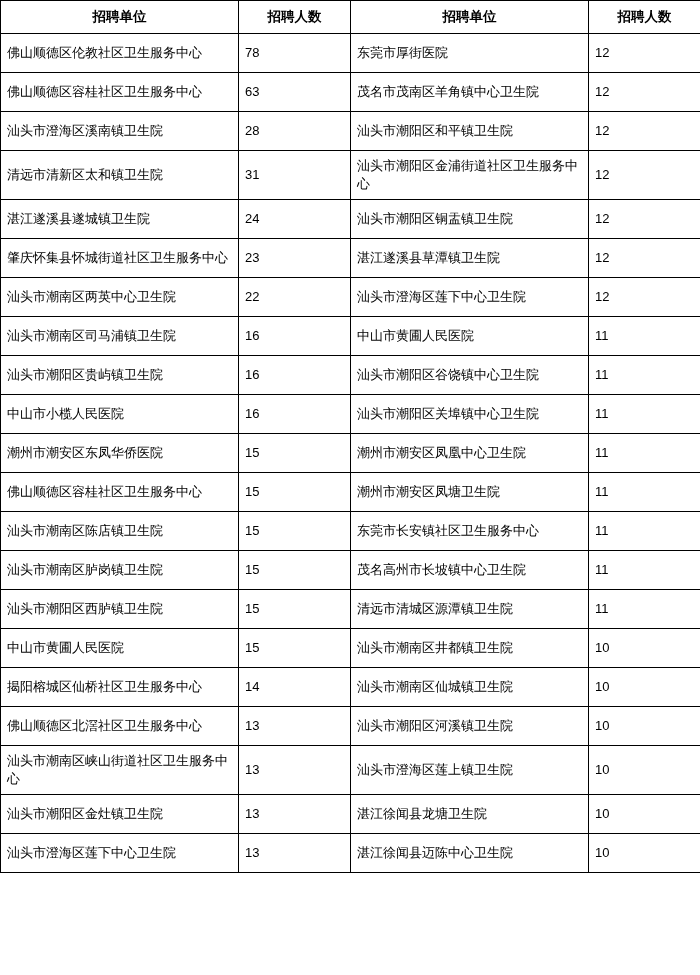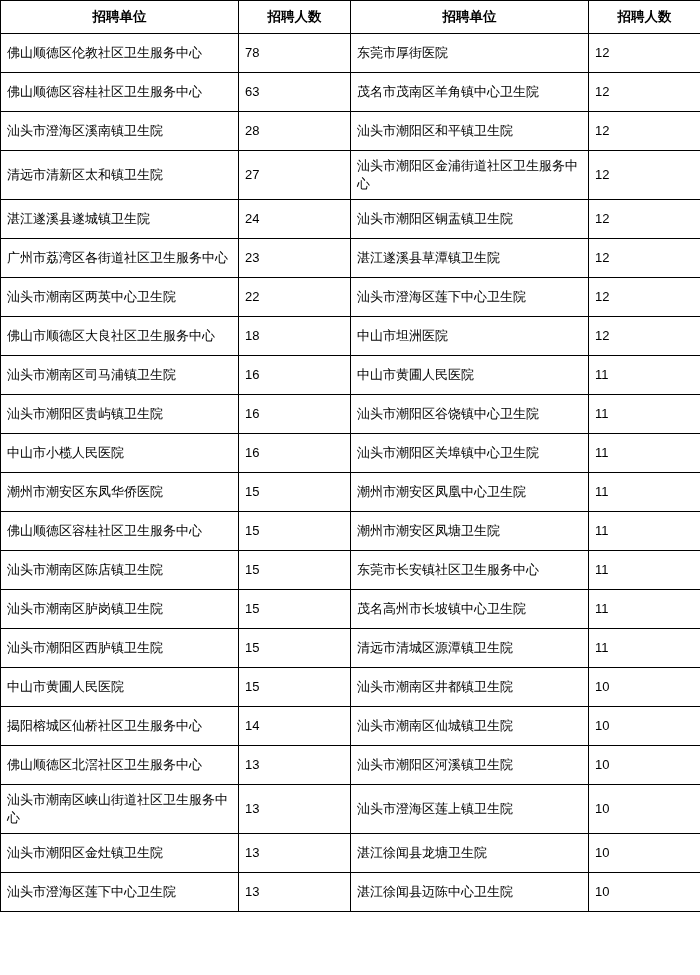--- a/index.html
+++ b/index.html
@@ -81,46 +81,40 @@
         <td class="num-cell">12</td>
       </tr>
       <tr class="row-normal">
         <td class="unit-cell">汕头市澄海区溪南镇卫生院</td>
         <td class="num-cell">28</td>
         <td class="unit-cell">汕头市潮阳区和平镇卫生院</td>
         <td class="num-cell">12</td>
       </tr>
       <tr class="row-tall">
         <td class="unit-cell">清远市清新区太和镇卫生院</td>
-        <td class="num-cell">27</td>
+        <td class="num-cell">31</td>
         <td class="unit-cell">汕头市潮阳区金浦街道社区卫生服务中心</td>
         <td class="num-cell">12</td>
       </tr>
       <tr class="row-normal">
         <td class="unit-cell">湛江遂溪县遂城镇卫生院</td>
         <td class="num-cell">24</td>
         <td class="unit-cell">汕头市潮阳区铜盂镇卫生院</td>
         <td class="num-cell">12</td>
       </tr>
       <tr class="row-normal">
-        <td class="unit-cell">广州市荔湾区各街道社区卫生服务中心</td>
+        <td class="unit-cell">肇庆怀集县怀城街道社区卫生服务中心</td>
         <td class="num-cell">23</td>
         <td class="unit-cell">湛江遂溪县草潭镇卫生院</td>
         <td class="num-cell">12</td>
       </tr>
       <tr class="row-normal">
         <td class="unit-cell">汕头市潮南区两英中心卫生院</td>
         <td class="num-cell">22</td>
         <td class="unit-cell">汕头市澄海区莲下中心卫生院</td>
-        <td class="num-cell">12</td>
-      </tr>
-      <tr class="row-normal">
-        <td class="unit-cell">佛山市顺德区大良社区卫生服务中心</td>
-        <td class="num-cell">18</td>
-        <td class="unit-cell">中山市坦洲医院</td>
         <td class="num-cell">12</td>
       </tr>
       <tr class="row-normal">
         <td class="unit-cell">汕头市潮南区司马浦镇卫生院</td>
         <td class="num-cell">16</td>
         <td class="unit-cell">中山市黄圃人民医院</td>
         <td class="num-cell">11</td>
       </tr>
       <tr class="row-normal">
         <td class="unit-cell">汕头市潮阳区贵屿镇卫生院</td>

